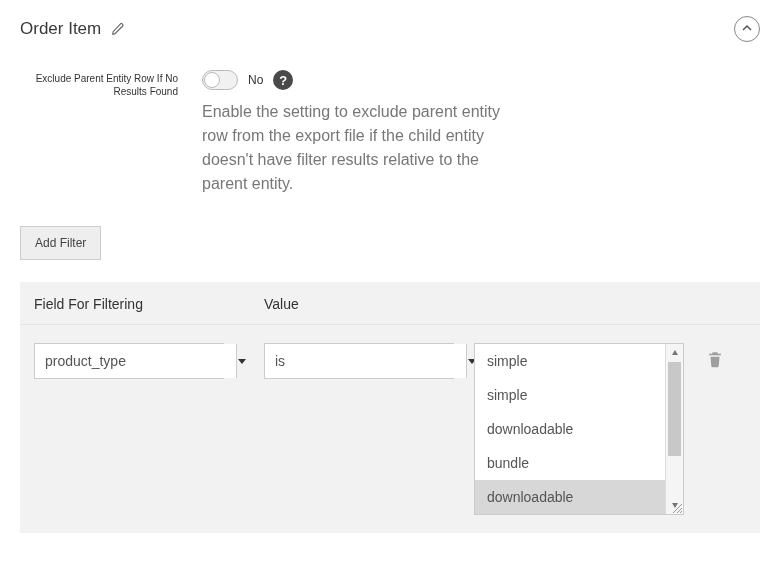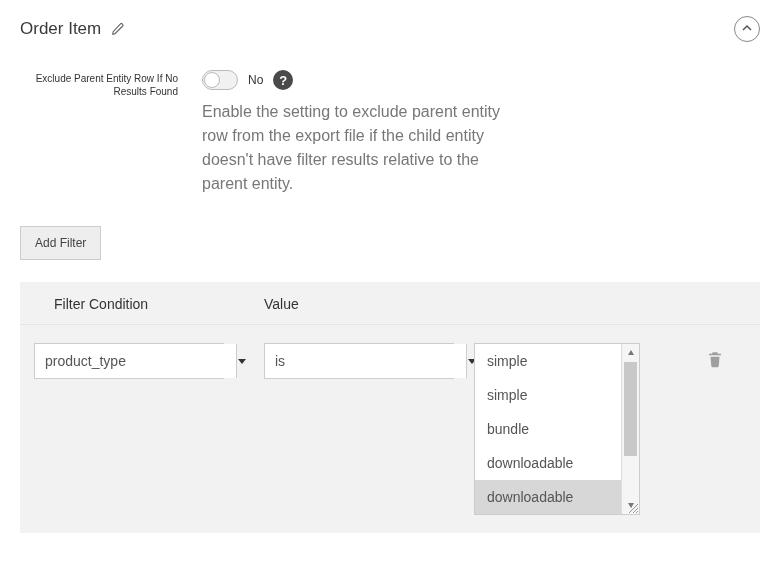--- a/index.html
+++ b/index.html
@@ -126,21 +126,21 @@
     color:#555;
     outline:none;
   }
   .dropdown-caret {
     width:32px;
     border-left:1px solid #ccc;
     display:flex; align-items:center; justify-content:center;
     cursor:pointer;
   }
   .listbox-wrap {
-    width: 166px;
+    width: 210px;
     display:flex;
     border:1px solid #ccc;
     background:#fff;
   }
   .listbox {
     flex:1;
     list-style:none;
     margin:0; padding:0;
   }
   .listbox li {
@@ -217,21 +217,21 @@
     <div class="setting-desc">Enable the setting to exclude parent entity row from the export file if the child entity doesn't have filter results relative to the parent entity.</div>
   </div>
 </div>
 
 
 <button class="add-filter-btn">Add Filter</button>
 
 
 <div class="filters-table">
   <div class="filters-head">
-    <div class="col-cond">Filter Condition</div>
+    <div class="col-field">Field For Filtering</div>
     <div class="col-value">Value</div>
     <div class="col-actions"></div>
   </div>
 
   <div class="filters-row">
     <div class="col-field">
       <div class="dropdown">
         <input class="dropdown-input" readonly="" value="product_type" style="">
         <div class="dropdown-caret">
           <svg width="10" height="10" viewBox="0 0 10 10">
@@ -250,22 +250,22 @@
             </svg>
         </div>
       </div>
     </div>
 
     <div class="col-value">
       <div class="listbox-wrap">
         <ul class="listbox">
           <li>simple</li>
           <li>simple</li>
+          <li>downloadable</li>
           <li>bundle</li>
-          <li>downloadable</li>
           <li class="selected">downloadable</li>
         </ul>
         <div class="list-scroll">
           <div class="scroll-arrow">
             <svg width="8" height="8" viewBox="0 0 8 8">
                 <polygon points="4,1 7,6 1,6" fill="#777"></polygon>
               </svg>
           </div>
           <div class="scroll-track">
             <div class="scroll-thumb"></div>

